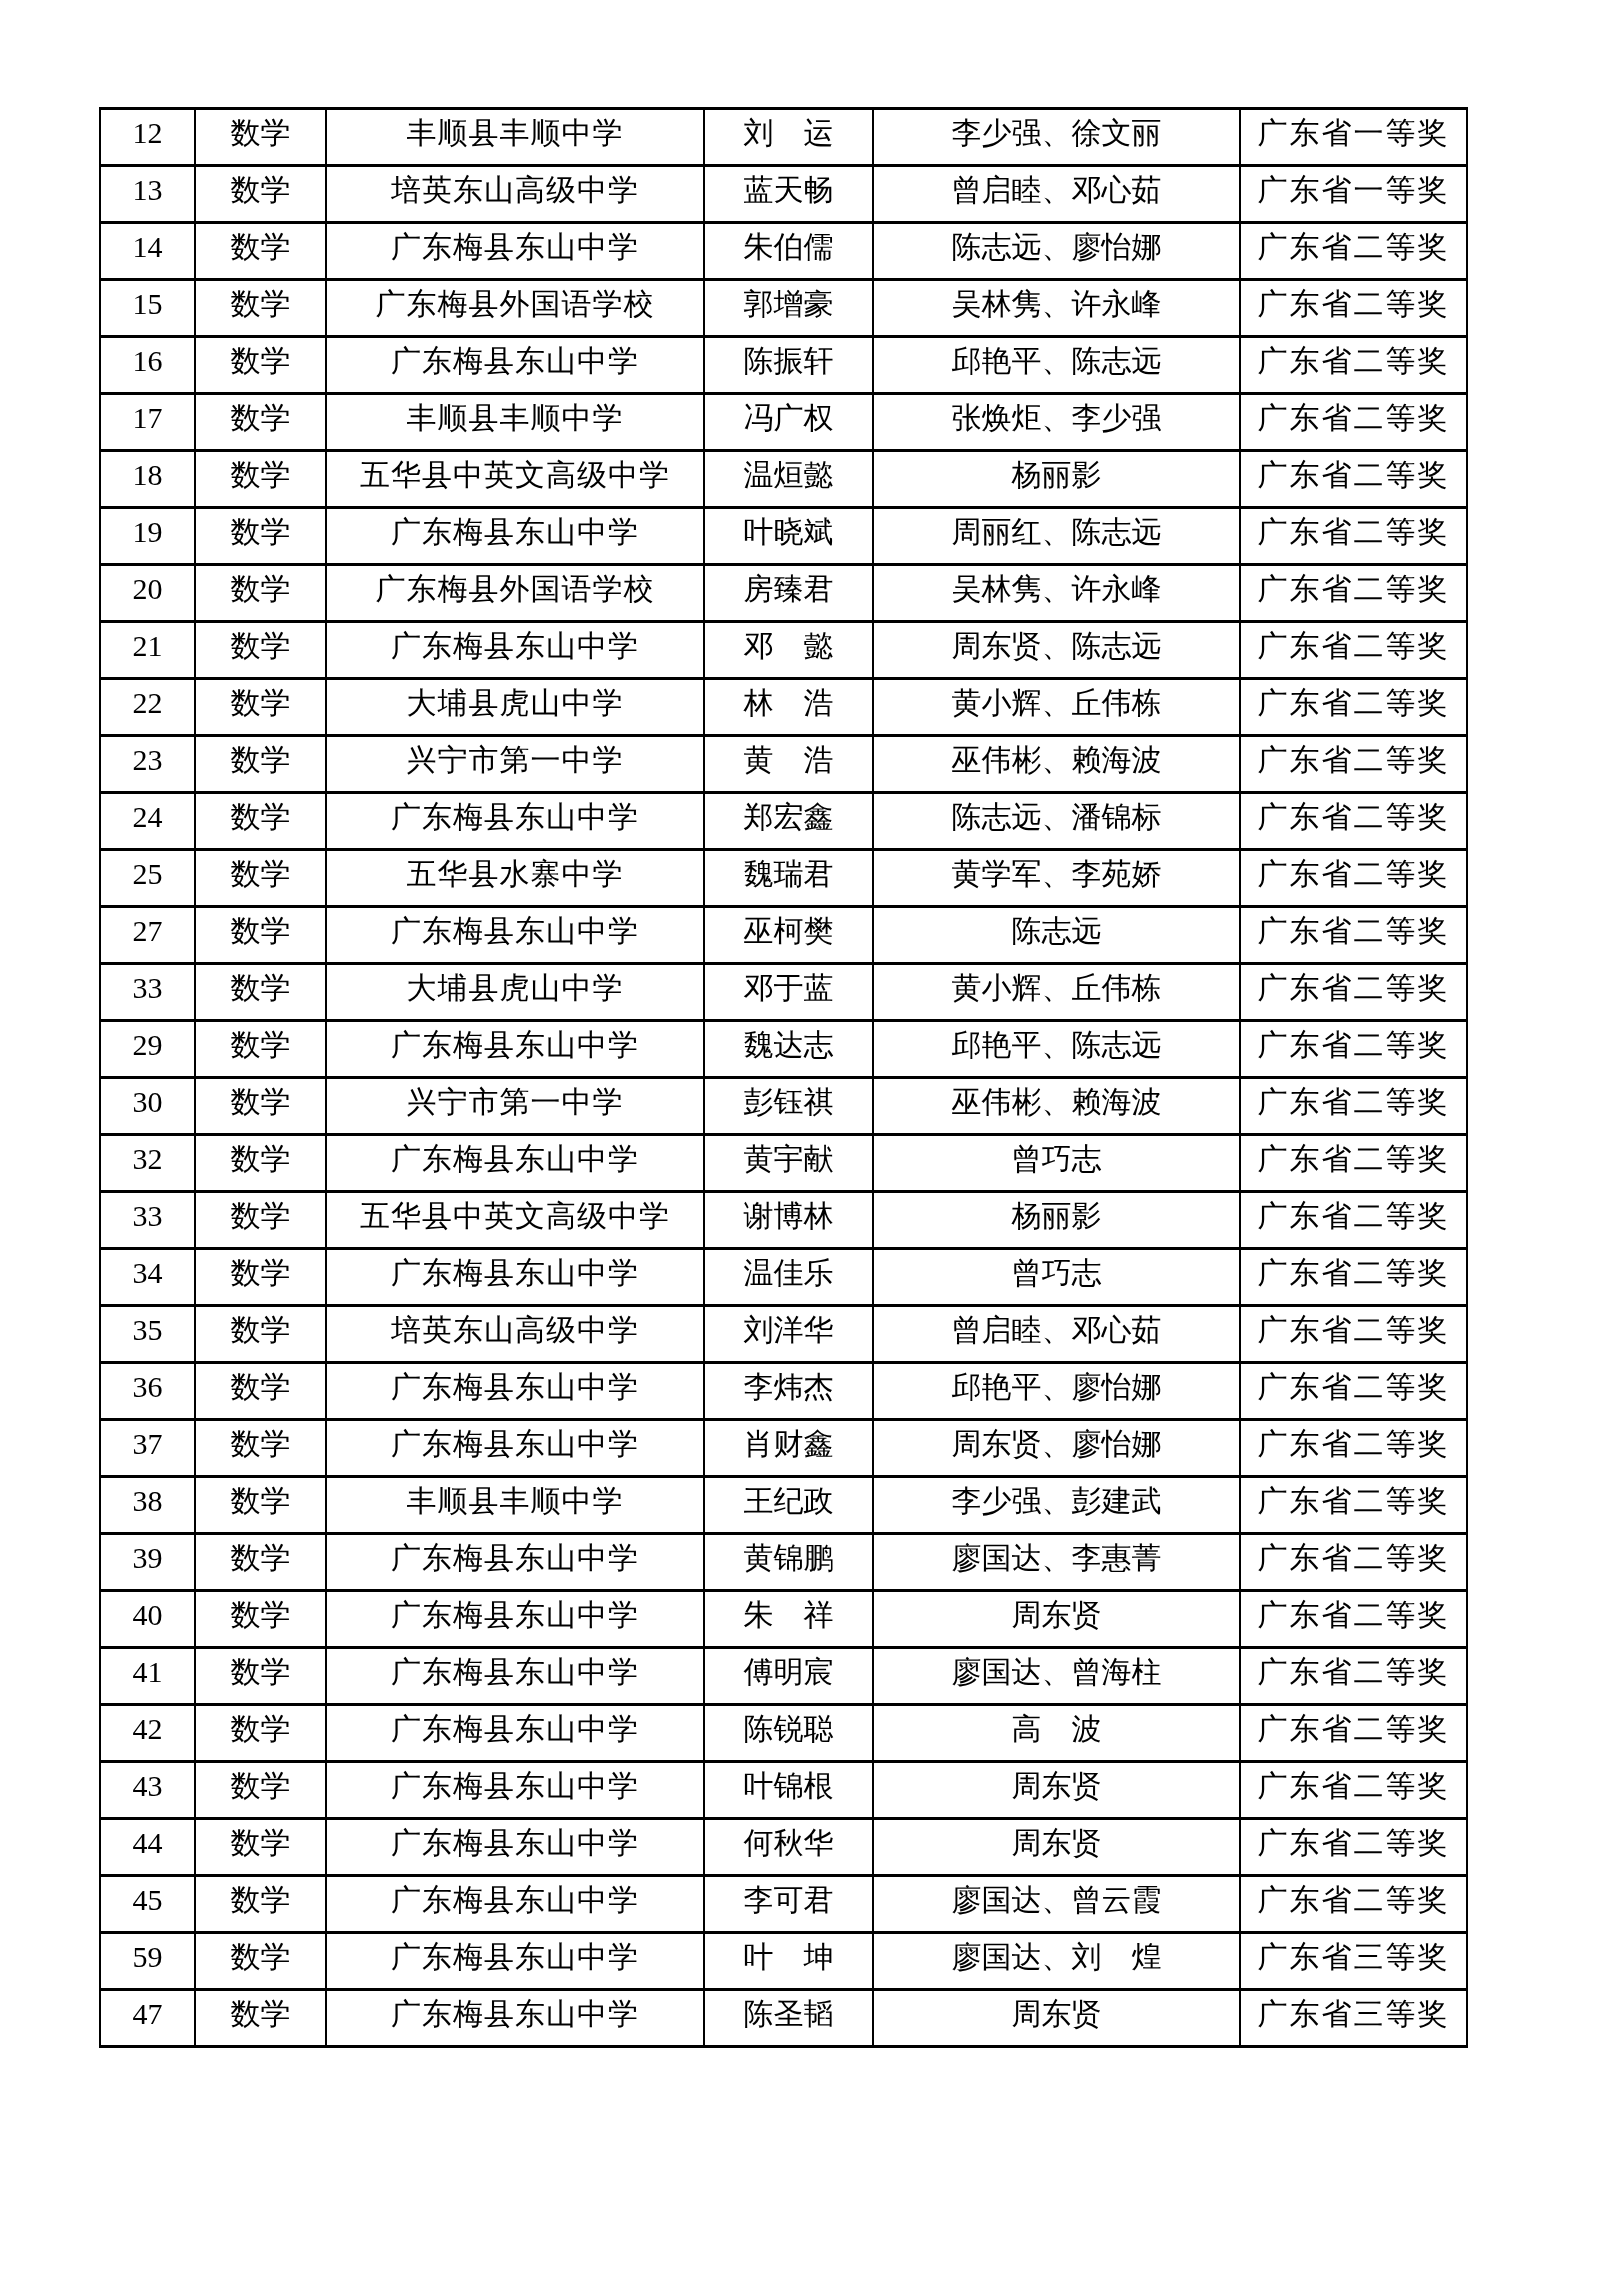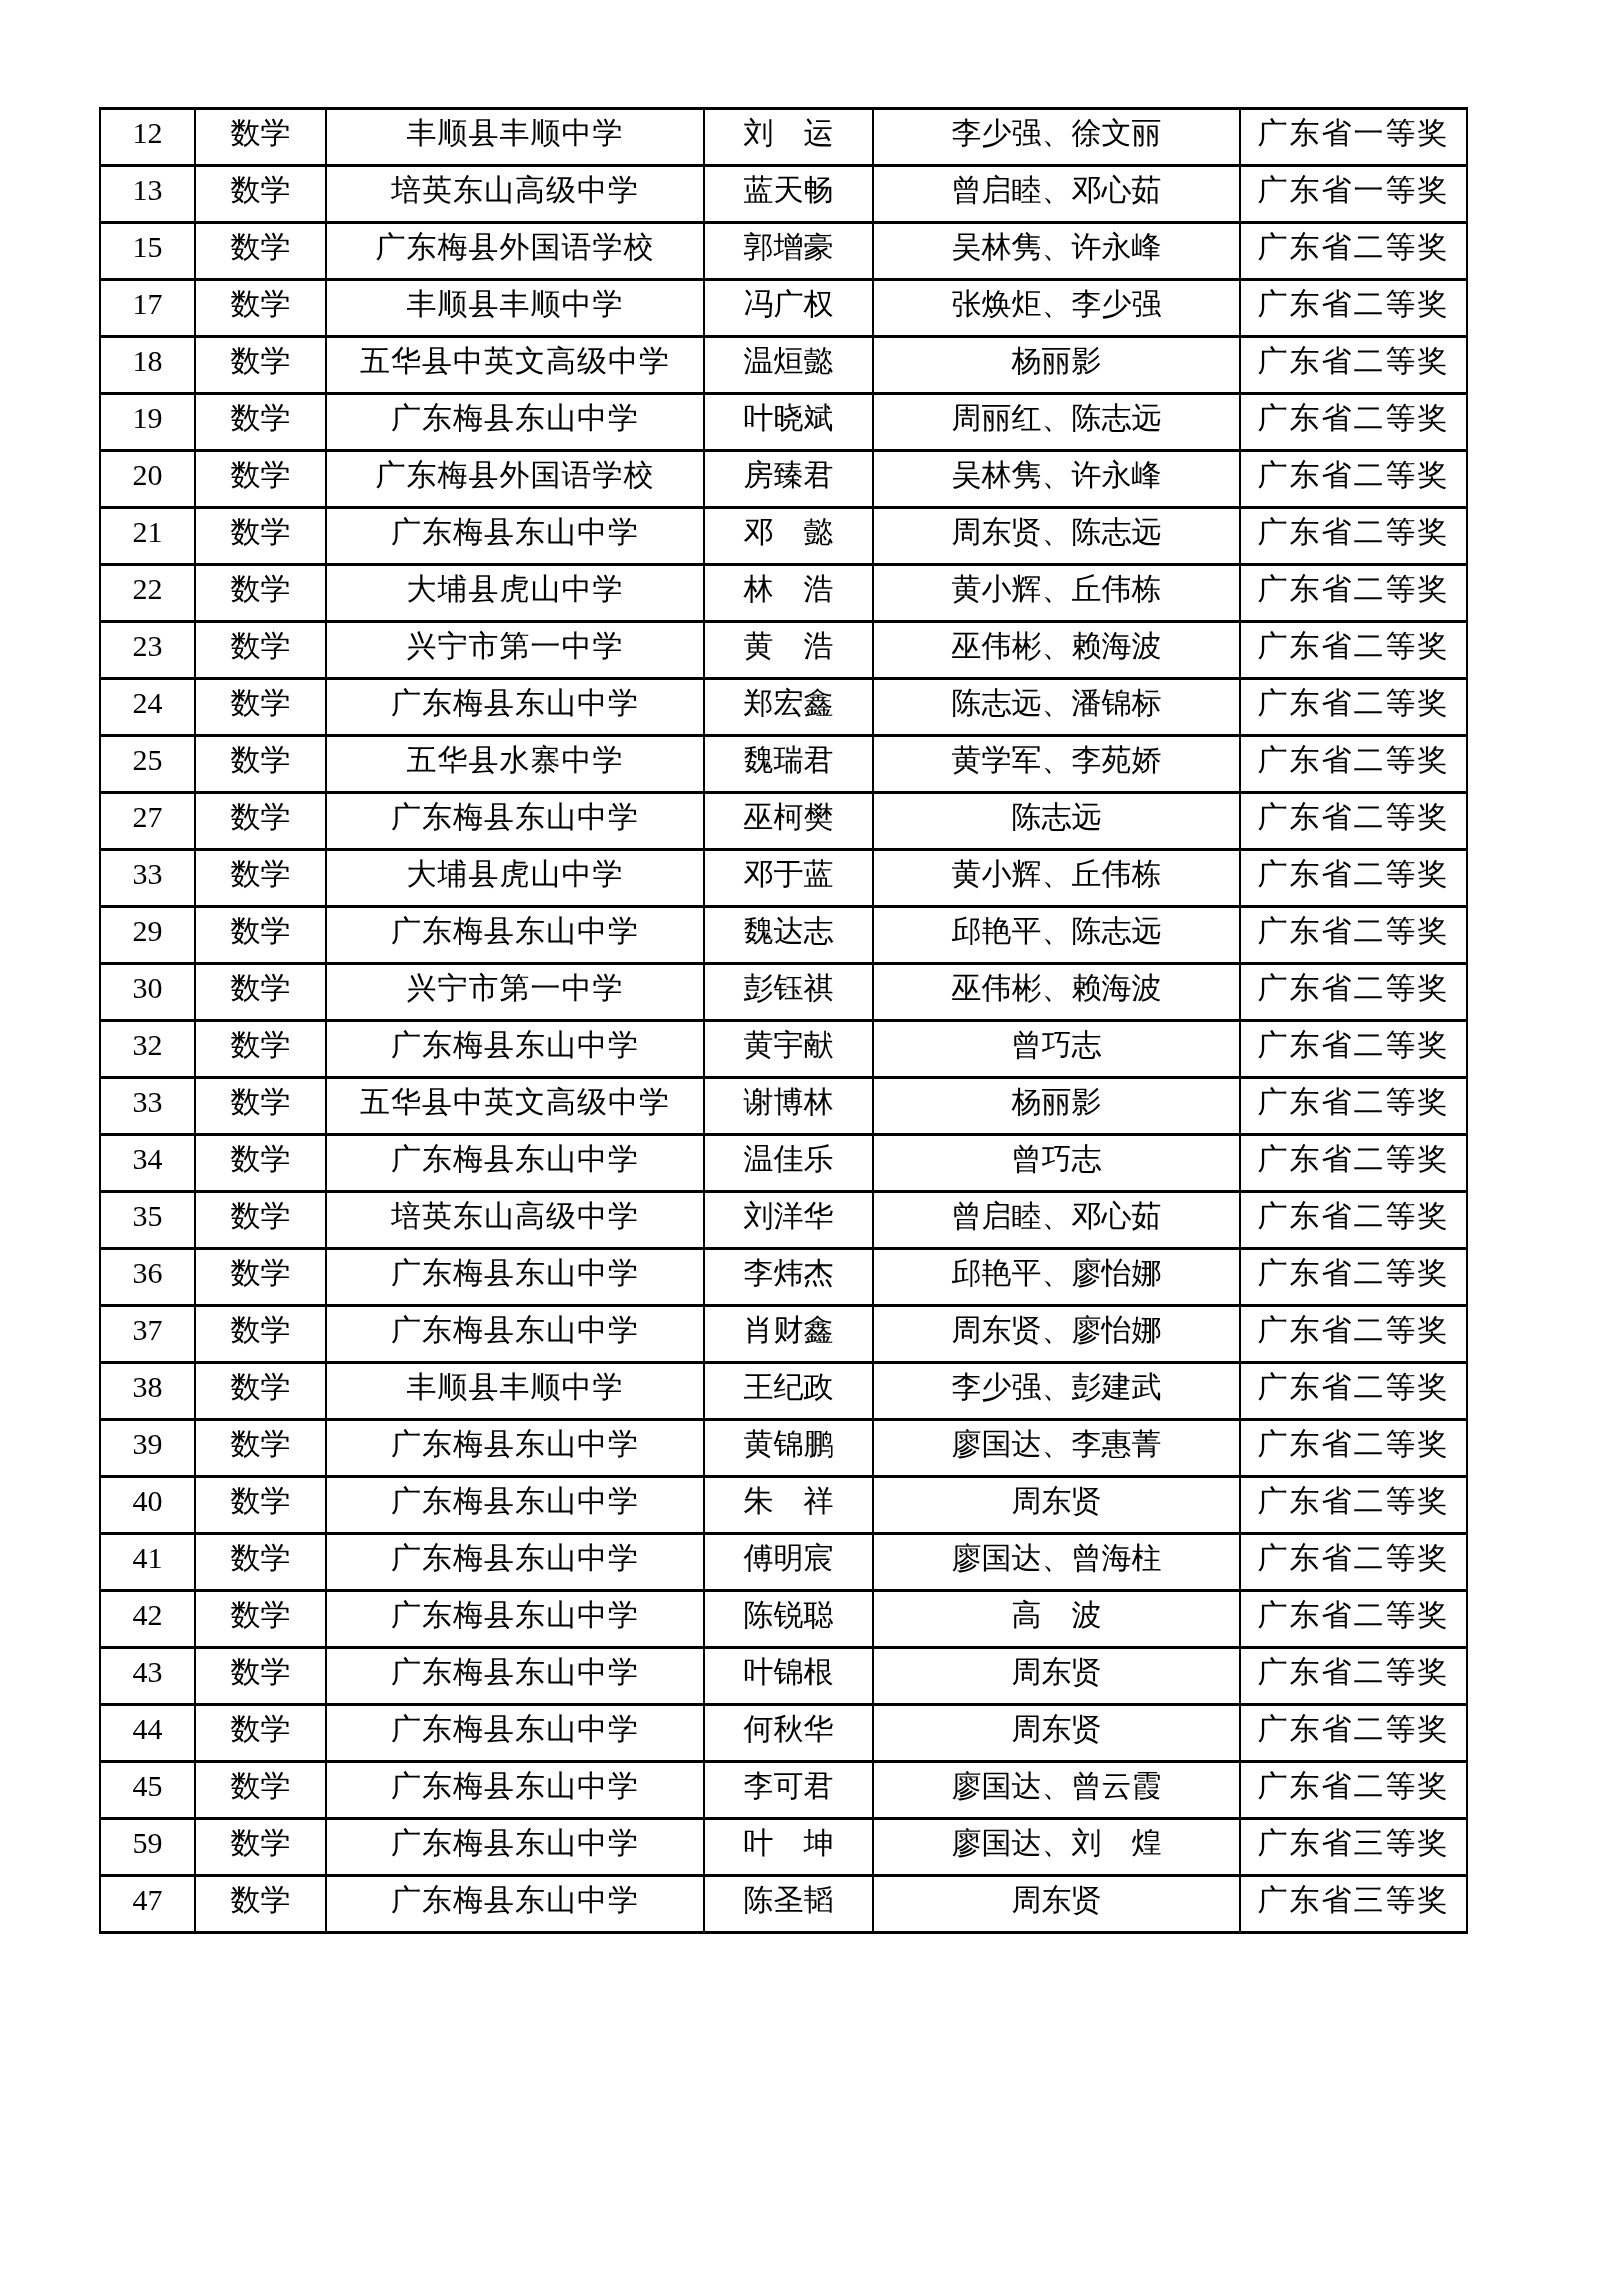--- a/index.html
+++ b/index.html
@@ -75,25 +75,41 @@
         </tr>
         <tr>
           <td class="col-num">13</td>
           <td class="col-subject">数学</td>
           <td class="col-school">培英东山高级中学</td>
           <td class="col-student">蓝天畅</td>
           <td class="col-teachers">曾启睦、邓心茹</td>
           <td class="col-award">广东省一等奖</td>
         </tr>
         <tr>
+          <td class="col-num">14</td>
+          <td class="col-subject">数学</td>
+          <td class="col-school">广东梅县东山中学</td>
+          <td class="col-student">朱伯儒</td>
+          <td class="col-teachers">陈志远、廖怡娜</td>
+          <td class="col-award">广东省二等奖</td>
+        </tr>
+        <tr>
           <td class="col-num">15</td>
           <td class="col-subject">数学</td>
           <td class="col-school">广东梅县外国语学校</td>
           <td class="col-student">郭增豪</td>
           <td class="col-teachers">吴林隽、许永峰</td>
+          <td class="col-award">广东省二等奖</td>
+        </tr>
+        <tr>
+          <td class="col-num">16</td>
+          <td class="col-subject">数学</td>
+          <td class="col-school">广东梅县东山中学</td>
+          <td class="col-student">陈振轩</td>
+          <td class="col-teachers">邱艳平、陈志远</td>
           <td class="col-award">广东省二等奖</td>
         </tr>
         <tr>
           <td class="col-num">17</td>
           <td class="col-subject">数学</td>
           <td class="col-school">丰顺县丰顺中学</td>
           <td class="col-student">冯广权</td>
           <td class="col-teachers">张焕炬、李少强</td>
           <td class="col-award">广东省二等奖</td>
         </tr>

